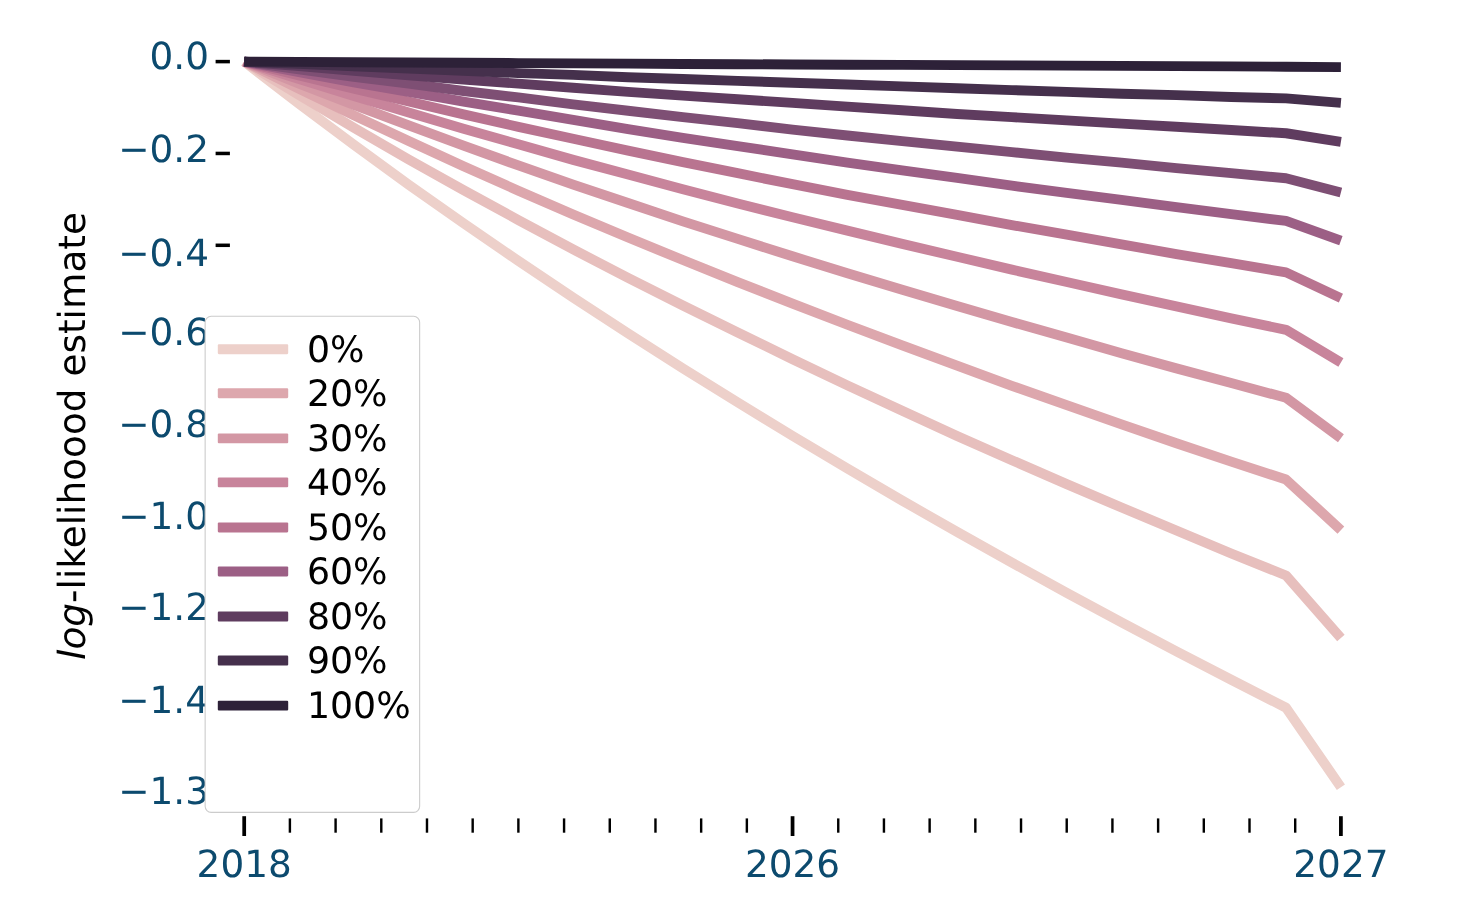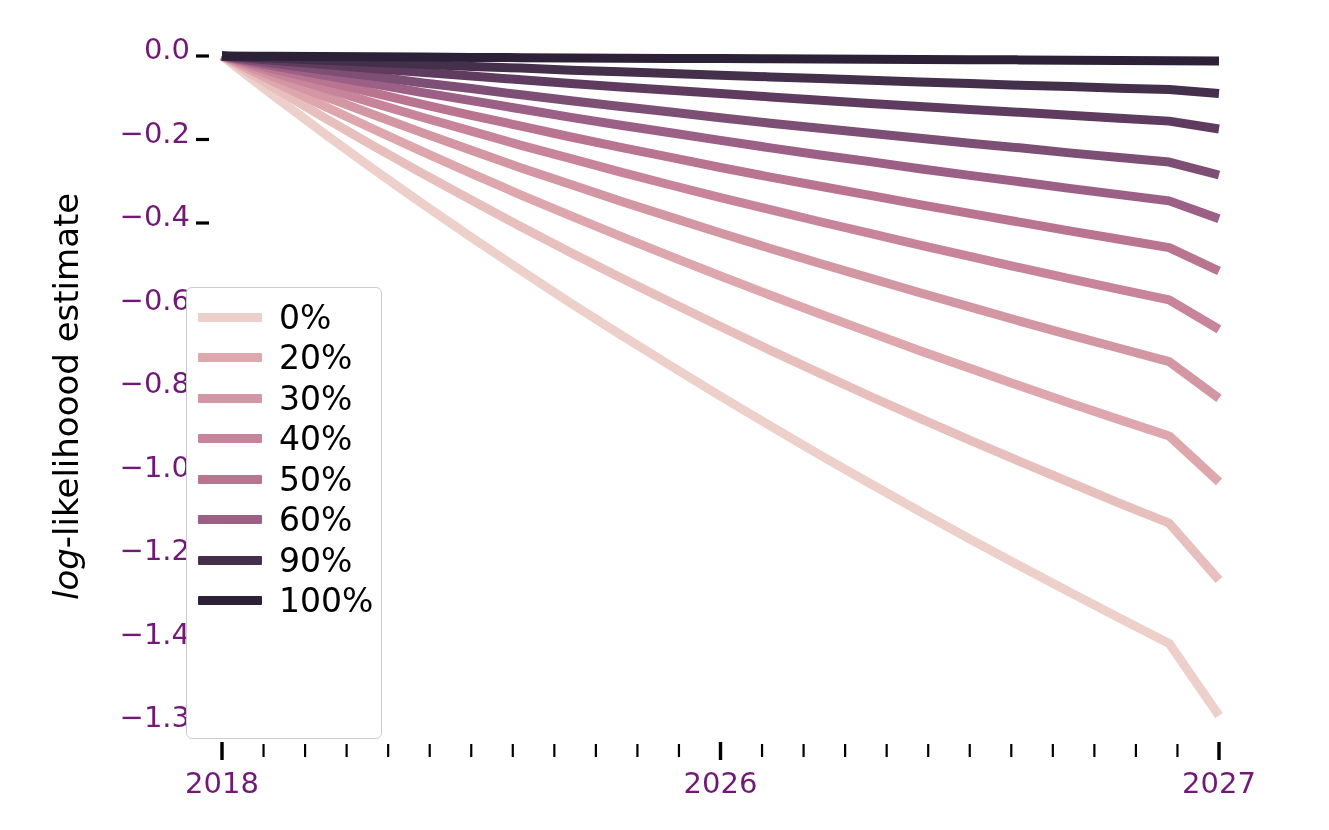--- a/index.html
+++ b/index.html
@@ -19,22 +19,22 @@
     height: 830px;
     background: #ffffff;
   }
   #plot-svg {
     position: absolute;
     left: 0;
     top: 0;
   }
   .tick-label {
     position: absolute;
-    font-size: 29px;
-    color: #701a75;
+    font-size: 34px;
+    color: #0c4a6e;
     font-family: "DejaVu Sans", sans-serif;
     white-space: nowrap;
   }
   .ytick-label {
     text-align: right;
   }
   .xtick-label {
     text-align: center;
   }
   #ylabel {
@@ -145,21 +145,21 @@
       </g>
   </svg>
 
   <div id="ylabel" style="left: 46px; top: 600px;">
     <span class="em">log</span><span>-likelihoood estimate</span>
   </div>
 
   <div id="ytick-labels">
       <div class="tick-label ytick-label" style="right: 1139px; top: 32px;">0.0</div>
       <div class="tick-label ytick-label" style="right: 1139px; top: 115.5px;">−0.2</div>
-      <div class="tick-label ytick-label" style="right: 1139px; top: 199px;">−0.4</div>
+      <div class="tick-label ytick-label" style="right: 1139px; top: 211px;">−0.4</div>
       <div class="tick-label ytick-label" style="right: 1139px; top: 282.5px;">−0.6</div>
       <div class="tick-label ytick-label" style="right: 1139px; top: 366px;">−0.8</div>
       <div class="tick-label ytick-label" style="right: 1139px; top: 449.5px;">−1.0</div>
       <div class="tick-label ytick-label" style="right: 1139px; top: 533px;">−1.2</div>
       <div class="tick-label ytick-label" style="right: 1139px; top: 616.5px;">−1.4</div>
       <div class="tick-label ytick-label" style="right: 1139px; top: 700px;">−1.3</div>
     </div>
   <div id="xtick-labels">
       <div class="tick-label xtick-label" style="left: 162px; width: 120px; top: 766px;">2018</div>
       <div class="tick-label xtick-label" style="left: 660.5px; width: 120px; top: 766px;">2026</div>
@@ -185,20 +185,24 @@
       </div>
       <div class="legend-row">
         <span class="legend-swatch" style="background: rgb(185, 116, 144);"></span>
         <span class="legend-text">50%</span>
       </div>
       <div class="legend-row">
         <span class="legend-swatch" style="background: rgb(156, 95, 133);"></span>
         <span class="legend-text">60%</span>
       </div>
       <div class="legend-row">
+        <span class="legend-swatch" style="background: rgb(95, 60, 95);"></span>
+        <span class="legend-text">80%</span>
+      </div>
+      <div class="legend-row">
         <span class="legend-swatch" style="background: rgb(69, 48, 76);"></span>
         <span class="legend-text">90%</span>
       </div>
       <div class="legend-row">
         <span class="legend-swatch" style="background: rgb(45, 33, 56);"></span>
         <span class="legend-text">100%</span>
       </div>
     </div>
 
 </div>

